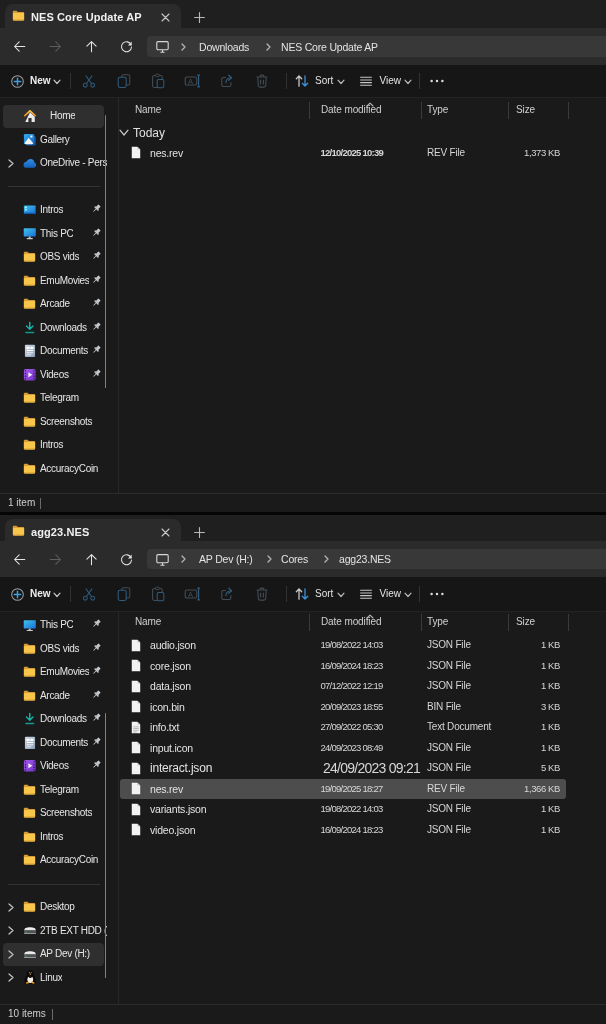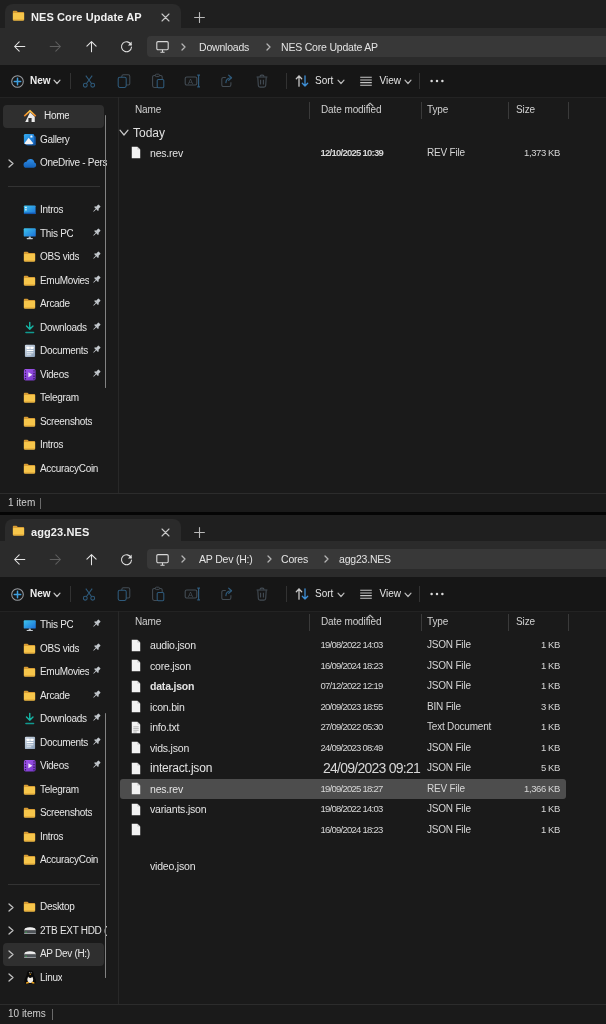--- a/index.html
+++ b/index.html
@@ -142,21 +142,21 @@
 <svg style="position:absolute;left:22.5px;top:109px" width="14" height="14" viewBox="0 0 15 15">
     <defs>
       <linearGradient id="u1" x1="0" y1="0" x2="0" y2="1">
         <stop offset="0" stop-color="#ffd34d"></stop>
         <stop offset="1" stop-color="#ef7d20"></stop>
       </linearGradient>
     </defs>
     <path d="M7.5 0.9 L14.2 7 L13.1 8.2 L7.5 3.2 L1.9 8.2 L0.8 7 Z" fill="url(#u1)"></path>
     <path d="M7.5 3.6 L12.6 8.2 L12.6 14 L9.2 14 L9.2 9.6 L5.8 9.6 L5.8 14 L2.4 14 Z" fill="#ebebeb"></path>
   </svg>
-<div style="position:absolute;left:44px;top:116px;transform:translateY(-53%);font-size:10px;letter-spacing:-0.3px;color:#e6e6e6;white-space:nowrap;max-width:67px;overflow:hidden">Home</div>
+<div style="position:absolute;left:50px;top:116px;transform:translateY(-53%);font-size:10px;letter-spacing:-0.3px;color:#e6e6e6;white-space:nowrap;max-width:67px;overflow:hidden">Home</div>
 <svg style="position:absolute;left:22.5px;top:132.5px" width="13.5" height="13.5" viewBox="0 0 15 15">
     <defs>
       <linearGradient id="u2" x1="0" y1="0" x2="1" y2="1">
         <stop offset="0" stop-color="#35aef0"></stop>
         <stop offset="1" stop-color="#1565c8"></stop>
       </linearGradient>
     </defs>
     <rect x="3.6" y="3.4" width="10.6" height="10.6" rx="1.6" fill="#1356a0"></rect>
     <rect x="1" y="1" width="11.4" height="11.4" rx="1.6" fill="url(#u2)"></rect>
     <rect x="8.2" y="2.8" width="2.3" height="2.3" rx="0.4" fill="#eef6ff"></rect>
@@ -737,21 +737,21 @@
     <path d="M6.6 0.6 V3.6 H9.6 Z" fill="#c9c9c9"></path>
   </svg>
 <div style="position:absolute;left:150px;top:665.8px;transform:translateY(-53%);font-size:10.5px;color:#e3e3e3;font-weight:400;white-space:nowrap;letter-spacing:-0.2px;">core.json</div>
 <div style="position:absolute;left:320.5px;top:665.8px;transform:translateY(-53%);font-size:9.5px;color:#d6d6d6;font-weight:400;white-space:nowrap;letter-spacing:-0.75px;">16/09/2024 18:23</div>
 <div style="position:absolute;left:427px;top:665.8px;transform:translateY(-53%);font-size:10px;color:#d6d6d6;font-weight:400;white-space:nowrap;letter-spacing:-0.2px;">JSON File</div>
 <div style="position:absolute;right:46px;top:665.8px;transform:translateY(-53%);font-size:9.5px;color:#d6d6d6;font-weight:400;white-space:nowrap;letter-spacing:-0.4px;">1 KB</div>
 <svg style="position:absolute;left:131px;top:679.8px" width="10" height="13" viewBox="0 0 10.4 13.4">
     <path d="M0.8 0.6 H6.6 L9.6 3.6 V12.8 H0.8 Z" fill="#f2f2f2"></path>
     <path d="M6.6 0.6 V3.6 H9.6 Z" fill="#c9c9c9"></path>
   </svg>
-<div style="position:absolute;left:150px;top:686.3px;transform:translateY(-53%);font-size:10.5px;color:#e3e3e3;font-weight:700;white-space:nowrap;letter-spacing:-0.2px;text-align:right;">data.json</div>
+<div style="position:absolute;left:150px;top:686.3px;transform:translateY(-53%);font-size:10.5px;color:#e3e3e3;font-weight:400;white-space:nowrap;letter-spacing:-0.2px;text-align:right;">data.json</div>
 <div style="position:absolute;left:320.5px;top:686.3px;transform:translateY(-53%);font-size:9.5px;color:#d6d6d6;font-weight:400;white-space:nowrap;letter-spacing:-0.75px;">07/12/2022 12:19</div>
 <div style="position:absolute;left:427px;top:686.3px;transform:translateY(-53%);font-size:10px;color:#d6d6d6;font-weight:400;white-space:nowrap;letter-spacing:-0.2px;">JSON File</div>
 <div style="position:absolute;right:46px;top:686.3px;transform:translateY(-53%);font-size:9.5px;color:#d6d6d6;font-weight:400;white-space:nowrap;letter-spacing:-0.4px;">1 KB</div>
 <svg style="position:absolute;left:131px;top:700.3px" width="10" height="13" viewBox="0 0 10.4 13.4">
     <path d="M0.8 0.6 H6.6 L9.6 3.6 V12.8 H0.8 Z" fill="#f2f2f2"></path>
     <path d="M6.6 0.6 V3.6 H9.6 Z" fill="#c9c9c9"></path>
   </svg>
 <div style="position:absolute;left:150px;top:706.8px;transform:translateY(-53%);font-size:10.5px;color:#e3e3e3;font-weight:400;white-space:nowrap;letter-spacing:-0.2px;">icon.bin</div>
 <div style="position:absolute;left:320.5px;top:706.8px;transform:translateY(-53%);font-size:9.5px;color:#d6d6d6;font-weight:400;white-space:nowrap;letter-spacing:-0.75px;">20/09/2023 18:55</div>
 <div style="position:absolute;left:427px;top:706.8px;transform:translateY(-53%);font-size:10px;color:#d6d6d6;font-weight:400;white-space:nowrap;letter-spacing:-0.2px;">BIN File</div>
@@ -764,21 +764,21 @@
     </g>
   </svg>
 <div style="position:absolute;left:150px;top:727.3px;transform:translateY(-53%);font-size:10.5px;color:#e3e3e3;font-weight:400;white-space:nowrap;letter-spacing:-0.2px;">info.txt</div>
 <div style="position:absolute;left:320.5px;top:727.3px;transform:translateY(-53%);font-size:9.5px;color:#d6d6d6;font-weight:400;white-space:nowrap;letter-spacing:-0.75px;">27/09/2022 05:30</div>
 <div style="position:absolute;left:427px;top:727.3px;transform:translateY(-53%);font-size:10px;color:#d6d6d6;font-weight:400;white-space:nowrap;letter-spacing:-0.2px;">Text Document</div>
 <div style="position:absolute;right:46px;top:727.3px;transform:translateY(-53%);font-size:9.5px;color:#d6d6d6;font-weight:400;white-space:nowrap;letter-spacing:-0.4px;">1 KB</div>
 <svg style="position:absolute;left:131px;top:741.3px" width="10" height="13" viewBox="0 0 10.4 13.4">
     <path d="M0.8 0.6 H6.6 L9.6 3.6 V12.8 H0.8 Z" fill="#f2f2f2"></path>
     <path d="M6.6 0.6 V3.6 H9.6 Z" fill="#c9c9c9"></path>
   </svg>
-<div style="position:absolute;left:150px;top:747.8px;transform:translateY(-53%);font-size:10.5px;color:#e3e3e3;font-weight:400;white-space:nowrap;letter-spacing:-0.2px;">vids.json</div>
+<div style="position:absolute;left:150px;top:747.8px;transform:translateY(-53%);font-size:10.5px;color:#e3e3e3;font-weight:400;white-space:nowrap;letter-spacing:-0.2px;">input.icon</div>
 <div style="position:absolute;left:320.5px;top:747.8px;transform:translateY(-53%);font-size:9.5px;color:#d6d6d6;font-weight:400;white-space:nowrap;letter-spacing:-0.75px;text-align:right;">24/09/2023 08:49</div>
 <div style="position:absolute;left:427px;top:747.8px;transform:translateY(-53%);font-size:10px;color:#d6d6d6;font-weight:400;white-space:nowrap;letter-spacing:-0.2px;">JSON File</div>
 <div style="position:absolute;right:46px;top:747.8px;transform:translateY(-53%);font-size:9.5px;color:#d6d6d6;font-weight:400;white-space:nowrap;letter-spacing:-0.4px;">1 KB</div>
 <svg style="position:absolute;left:131px;top:761.8px" width="10" height="13" viewBox="0 0 10.4 13.4">
     <path d="M0.8 0.6 H6.6 L9.6 3.6 V12.8 H0.8 Z" fill="#f2f2f2"></path>
     <path d="M6.6 0.6 V3.6 H9.6 Z" fill="#c9c9c9"></path>
   </svg>
 <div style="position:absolute;left:150px;top:768.3px;transform:translateY(-53%);font-size:12px;color:#e3e3e3;font-weight:400;white-space:nowrap;letter-spacing:-0.2px;">interact.json</div>
 <div style="position:absolute;left:323px;top:768.3px;transform:translateY(-53%);font-size:14px;color:#d6d6d6;font-weight:400;white-space:nowrap;letter-spacing:-0.75px;">24/09/2023 09:21</div>
 <div style="position:absolute;left:427px;top:768.3px;transform:translateY(-53%);font-size:10px;color:#d6d6d6;font-weight:400;white-space:nowrap;letter-spacing:-0.2px;">JSON File</div>
@@ -797,18 +797,18 @@
     <path d="M6.6 0.6 V3.6 H9.6 Z" fill="#c9c9c9"></path>
   </svg>
 <div style="position:absolute;left:150px;top:809.3px;transform:translateY(-53%);font-size:10.5px;color:#e3e3e3;font-weight:400;white-space:nowrap;letter-spacing:-0.2px;">variants.json</div>
 <div style="position:absolute;left:320.5px;top:809.3px;transform:translateY(-53%);font-size:9.5px;color:#d6d6d6;font-weight:400;white-space:nowrap;letter-spacing:-0.75px;">19/08/2022 14:03</div>
 <div style="position:absolute;left:427px;top:809.3px;transform:translateY(-53%);font-size:10px;color:#d6d6d6;font-weight:400;white-space:nowrap;letter-spacing:-0.2px;">JSON File</div>
 <div style="position:absolute;right:46px;top:809.3px;transform:translateY(-53%);font-size:9.5px;color:#d6d6d6;font-weight:400;white-space:nowrap;letter-spacing:-0.4px;">1 KB</div>
 <svg style="position:absolute;left:131px;top:823.3px" width="10" height="13" viewBox="0 0 10.4 13.4">
     <path d="M0.8 0.6 H6.6 L9.6 3.6 V12.8 H0.8 Z" fill="#f2f2f2"></path>
     <path d="M6.6 0.6 V3.6 H9.6 Z" fill="#c9c9c9"></path>
   </svg>
-<div style="position:absolute;left:150px;top:829.8px;transform:translateY(-53%);font-size:10.5px;color:#e3e3e3;font-weight:400;white-space:nowrap;letter-spacing:-0.2px;margin-top:36px;">video.json</div>
+<div style="position:absolute;left:150px;top:829.8px;transform:translateY(-53%);font-size:10.5px;color:#e3e3e3;font-weight:400;white-space:nowrap;letter-spacing:-0.2px;">video.json</div>
 <div style="position:absolute;left:320.5px;top:829.8px;transform:translateY(-53%);font-size:9.5px;color:#d6d6d6;font-weight:400;white-space:nowrap;letter-spacing:-0.75px;">16/09/2024 18:23</div>
 <div style="position:absolute;left:427px;top:829.8px;transform:translateY(-53%);font-size:10px;color:#d6d6d6;font-weight:400;white-space:nowrap;letter-spacing:-0.2px;">JSON File</div>
 <div style="position:absolute;right:46px;top:829.8px;transform:translateY(-53%);font-size:9.5px;color:#d6d6d6;font-weight:400;white-space:nowrap;letter-spacing:-0.4px;">1 KB</div>
 <div style="position:absolute;left:0px;top:1004px;width:606px;height:1px;background:#2c2c2c"></div>
 <div style="position:absolute;left:8px;top:1014px;transform:translateY(-53%);font-size:10px;color:#cfcfcf;font-weight:400;white-space:nowrap;">10 items</div>
 <div style="position:absolute;left:52px;top:1008.5px;width:1px;height:11px;background:#6a6a6a"></div>
 </body></html>

